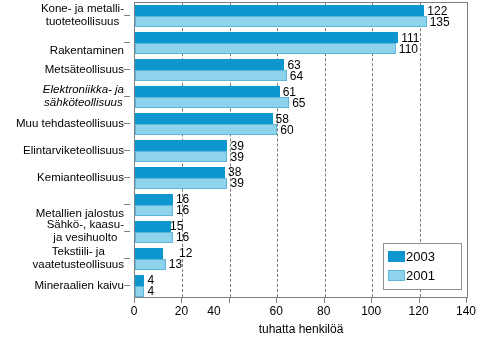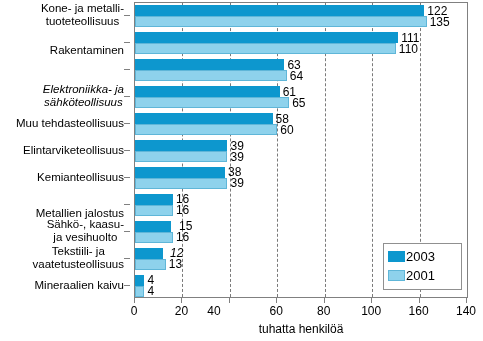--- a/index.html
+++ b/index.html
@@ -159,20 +159,21 @@
 
 <div id="chart-root">
 
   <div id="category-labels">
       <div class="tickmark" style="top: 13.4545px;"></div>
       <div class="cat-label" style="top: 13.4545px;">Kone- ja metalli-
 tuoteteollisuus</div>
       <div class="tickmark" style="top: 40.3636px;"></div>
       <div class="cat-label" style="top: 40.3636px; margin-top: 8px;">Rakentaminen</div>
       <div class="tickmark" style="top: 67.2727px;"></div>
+      <div class="cat-label" style="top: 67.2727px;">Metsäteollisuus</div>
       <div class="tickmark" style="top: 94.1818px;"></div>
       <div class="cat-label" style="top: 94.1818px; font-style: italic;">Elektroniikka- ja
 sähköteollisuus</div>
       <div class="tickmark" style="top: 121.091px;"></div>
       <div class="cat-label" style="top: 121.091px;">Muu tehdasteollisuus</div>
       <div class="tickmark" style="top: 148px;"></div>
       <div class="cat-label" style="top: 148px; padding-left: 42px;">Elintarviketeollisuus</div>
       <div class="tickmark" style="top: 174.909px;"></div>
       <div class="cat-label" style="top: 174.909px;">Kemianteollisuus</div>
       <div class="tickmark" style="top: 201.818px;"></div>
@@ -220,25 +221,25 @@
       <div class="bar-value" style="left: 95.4857px; top: 153.5px;">39</div>
       <div class="bar y2003" style="top: 163.909px; height: 11px; width: 90.1143px;"></div>
       <div class="bar-value" style="left: 93.1143px; top: 169.409px;">38</div>
       <div class="bar y2002" style="top: 174.909px; height: 11px; width: 92.4857px;"></div>
       <div class="bar-value" style="left: 95.4857px; top: 180.409px;">39</div>
       <div class="bar y2003" style="top: 190.818px; height: 11px; width: 37.9429px;"></div>
       <div class="bar-value" style="left: 40.9429px; top: 196.318px;">16</div>
       <div class="bar y2002" style="top: 201.818px; height: 11px; width: 37.9429px;"></div>
       <div class="bar-value" style="left: 40.9429px; top: 207.318px;">16</div>
       <div class="bar y2003" style="top: 217.727px; height: 11px; width: 35.5714px;"></div>
-      <div class="bar-value" style="left: 44px; top: 223.227px;">15</div>
+      <div class="bar-value" style="left: 35px; top: 223.227px;">15</div>
       <div class="bar y2002" style="top: 228.727px; height: 11px; width: 37.9429px;"></div>
       <div class="bar-value" style="left: 40.9429px; top: 234.227px;">16</div>
       <div class="bar y2003" style="top: 244.636px; height: 11px; width: 28.4571px;"></div>
-      <div class="bar-value" style="left: 35px; top: 250.136px; font-style: italic;">12</div>
+      <div class="bar-value" style="left: 44px; top: 250.136px;">12</div>
       <div class="bar y2002" style="top: 255.636px; height: 11px; width: 30.8286px;"></div>
       <div class="bar-value" style="left: 33.8286px; top: 261.136px;">13</div>
       <div class="bar y2003" style="top: 271.545px; height: 11px; width: 9.48571px;"></div>
       <div class="bar-value" style="left: 12.4857px; top: 277.045px;">4</div>
       <div class="bar y2002" style="top: 282.545px; height: 11px; width: 9.48571px;"></div>
       <div class="bar-value" style="left: 12.4857px; top: 288.045px;">4</div>
     </div>
 
   <div id="x-axis">
       <div class="x-tick" style="left: 0px;"></div>
@@ -247,21 +248,21 @@
       <div class="x-tick-label" style="left: 47.4286px;">20</div>
       <div class="x-tick" style="left: 94.8571px;"></div>
       <div class="x-tick-label" style="left: 80px;">40</div>
       <div class="x-tick" style="left: 142.286px;"></div>
       <div class="x-tick-label" style="left: 142.286px;">60</div>
       <div class="x-tick" style="left: 189.714px;"></div>
       <div class="x-tick-label" style="left: 189.714px;">80</div>
       <div class="x-tick" style="left: 237.143px;"></div>
       <div class="x-tick-label" style="left: 237.143px;">100</div>
       <div class="x-tick" style="left: 284.571px;"></div>
-      <div class="x-tick-label" style="left: 284.571px;">160</div>
+      <div class="x-tick-label" style="left: 284.571px;">120</div>
       <div class="x-tick" style="left: 332px;"></div>
       <div class="x-tick-label" style="left: 332px;">140</div>
     </div>
 
   <div id="x-axis-title">tuhatta henkilöä</div>
 
   <div id="legend">
       <div class="legend-row">
         <span class="legend-swatch y2003"></span>
         <span class="legend-label">2003</span>

